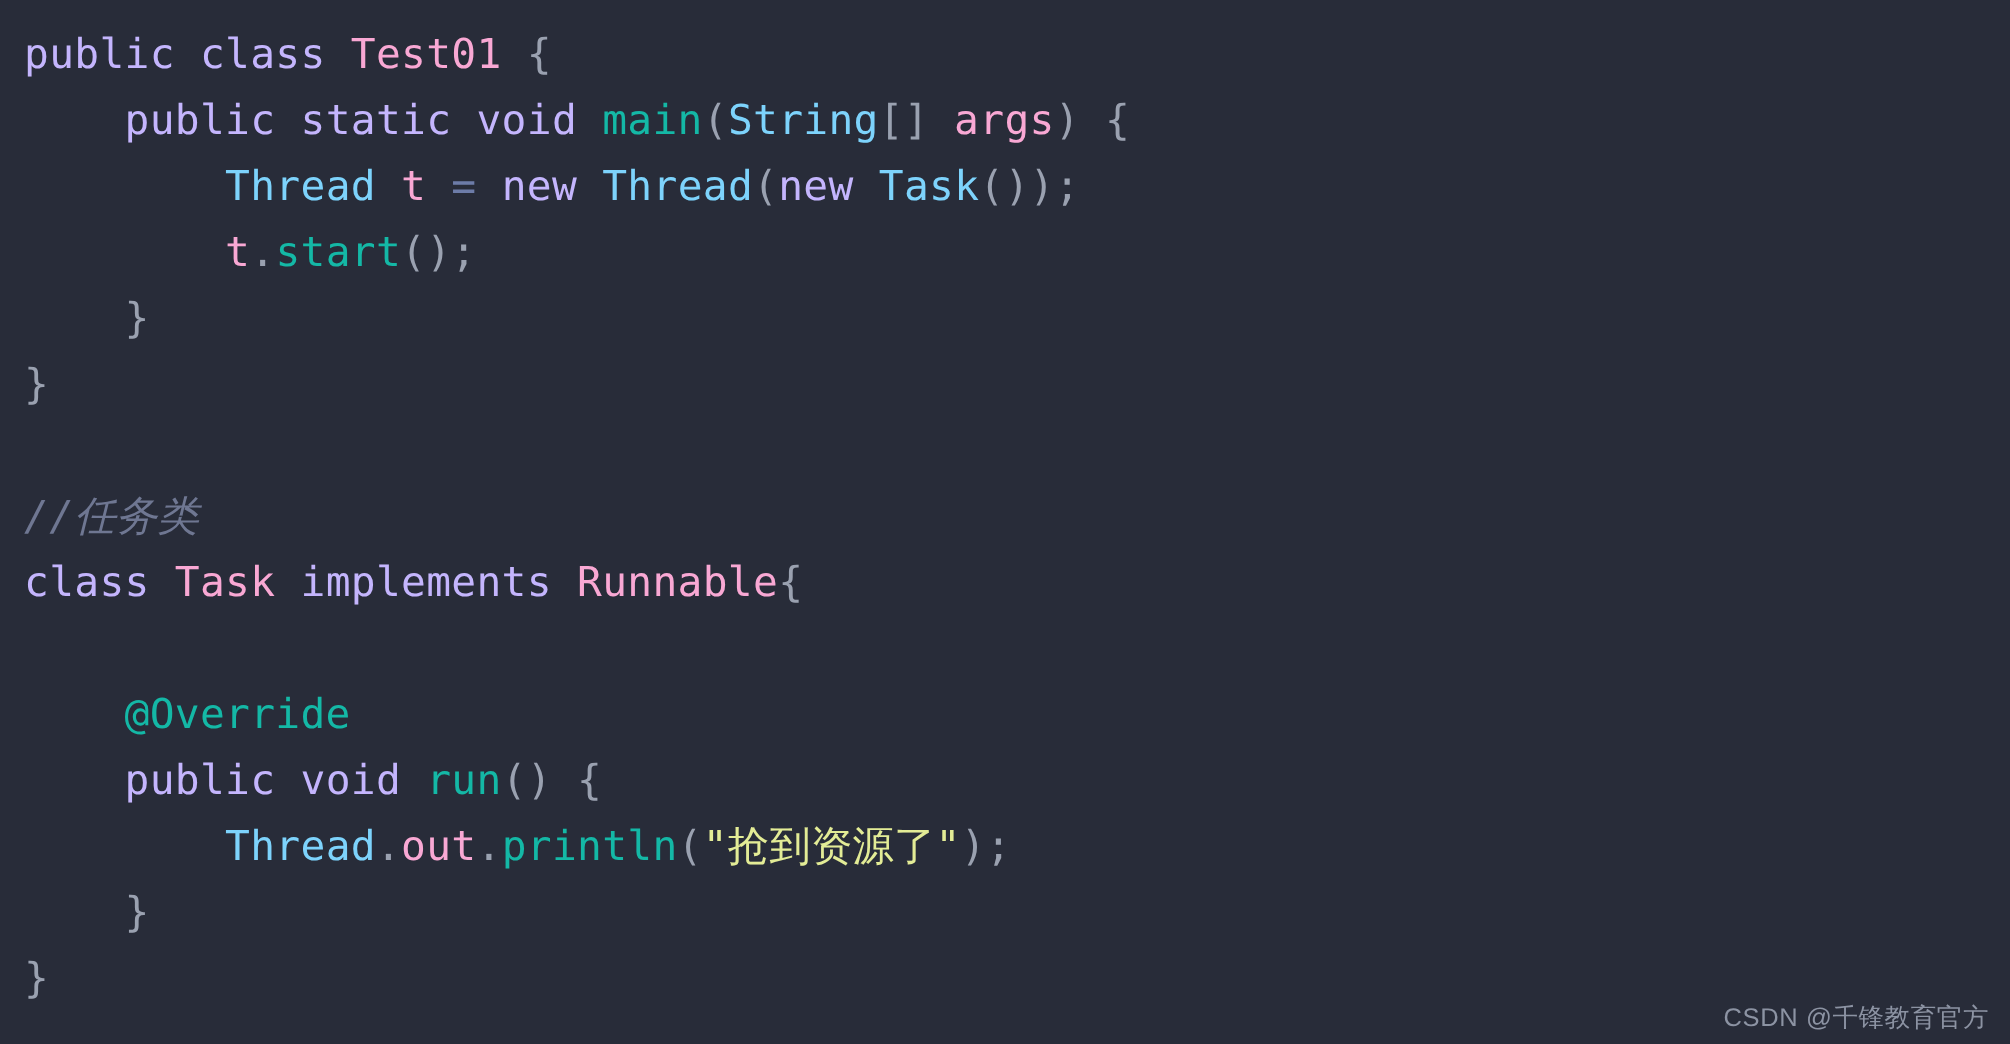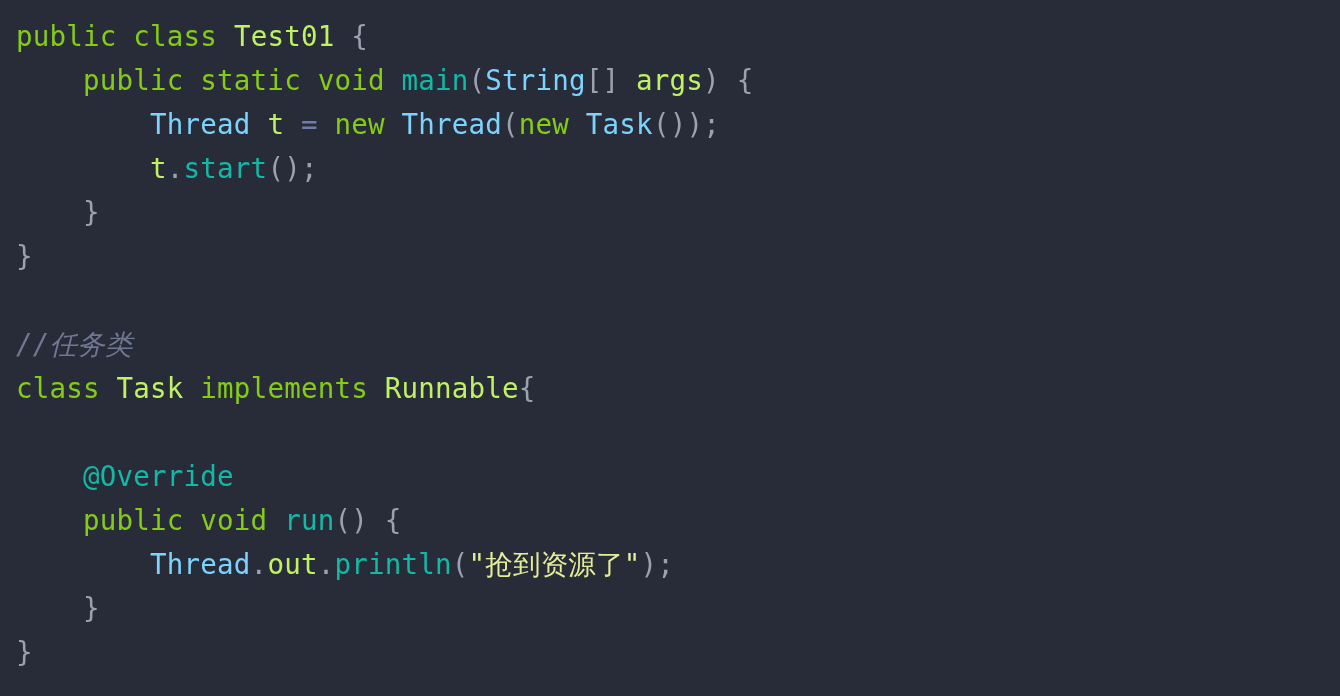--- a/index.html
+++ b/index.html
@@ -28,23 +28,23 @@
     font-size: 27.5px;
     white-space: pre;
     letter-spacing: 0.2px;
     padding-left: 16px;
     color: #cdd3de;
   }
   .code-line.blank {
     height: 44px;
   }
   
-  .tok-keyword   { color: #84cc16; }
+  .tok-keyword   { color: #c4b5fd; }
   .tok-type      { color: #7dd3fc; }
-  .tok-ident     { color: #bef264; }
+  .tok-ident     { color: #f9a8d4; }
   .tok-method    { color: #14b8a6; }
   .tok-punct     { color: #9aa1b0; }
   .tok-operator  { color: #6d7ca8; }
   .tok-string    { color: #e3ec96; }
   .tok-comment   { color: #6f7792; font-style: italic; }
   .tok-annot     { color: #14b8a6; }
   .tok-plain     { color: #dfe4ee; }
 
   #watermark {
     position: absolute;
@@ -71,13 +71,14 @@
       <div class="code-line blank"></div>
       <div class="code-line"><span class="tok-comment">//任务类</span></div>
       <div class="code-line"><span class="tok-keyword">class</span><span class="tok-plain"> </span><span class="tok-ident">Task</span><span class="tok-plain"> </span><span class="tok-keyword">implements</span><span class="tok-plain"> </span><span class="tok-ident">Runnable</span><span class="tok-punct">{</span></div>
       <div class="code-line"><span>    </span></div>
       <div class="code-line"><span>    </span><span class="tok-annot">@Override</span></div>
       <div class="code-line"><span>    </span><span class="tok-keyword">public</span><span class="tok-plain"> </span><span class="tok-keyword">void</span><span class="tok-plain"> </span><span class="tok-method">run</span><span class="tok-punct">()</span><span class="tok-plain"> </span><span class="tok-punct">{</span></div>
       <div class="code-line"><span>        </span><span class="tok-type">Thread</span><span class="tok-punct">.</span><span class="tok-ident">out</span><span class="tok-punct">.</span><span class="tok-method">println</span><span class="tok-punct">(</span><span class="tok-string">"抢到资源了"</span><span class="tok-punct">)</span><span class="tok-punct">;</span></div>
       <div class="code-line"><span>    </span><span class="tok-punct">}</span></div>
       <div class="code-line"><span class="tok-punct">}</span></div>
     </div>
+  <div id="watermark">CSDN @千锋教育官方</div>
 </div>
 
 </body></html>

